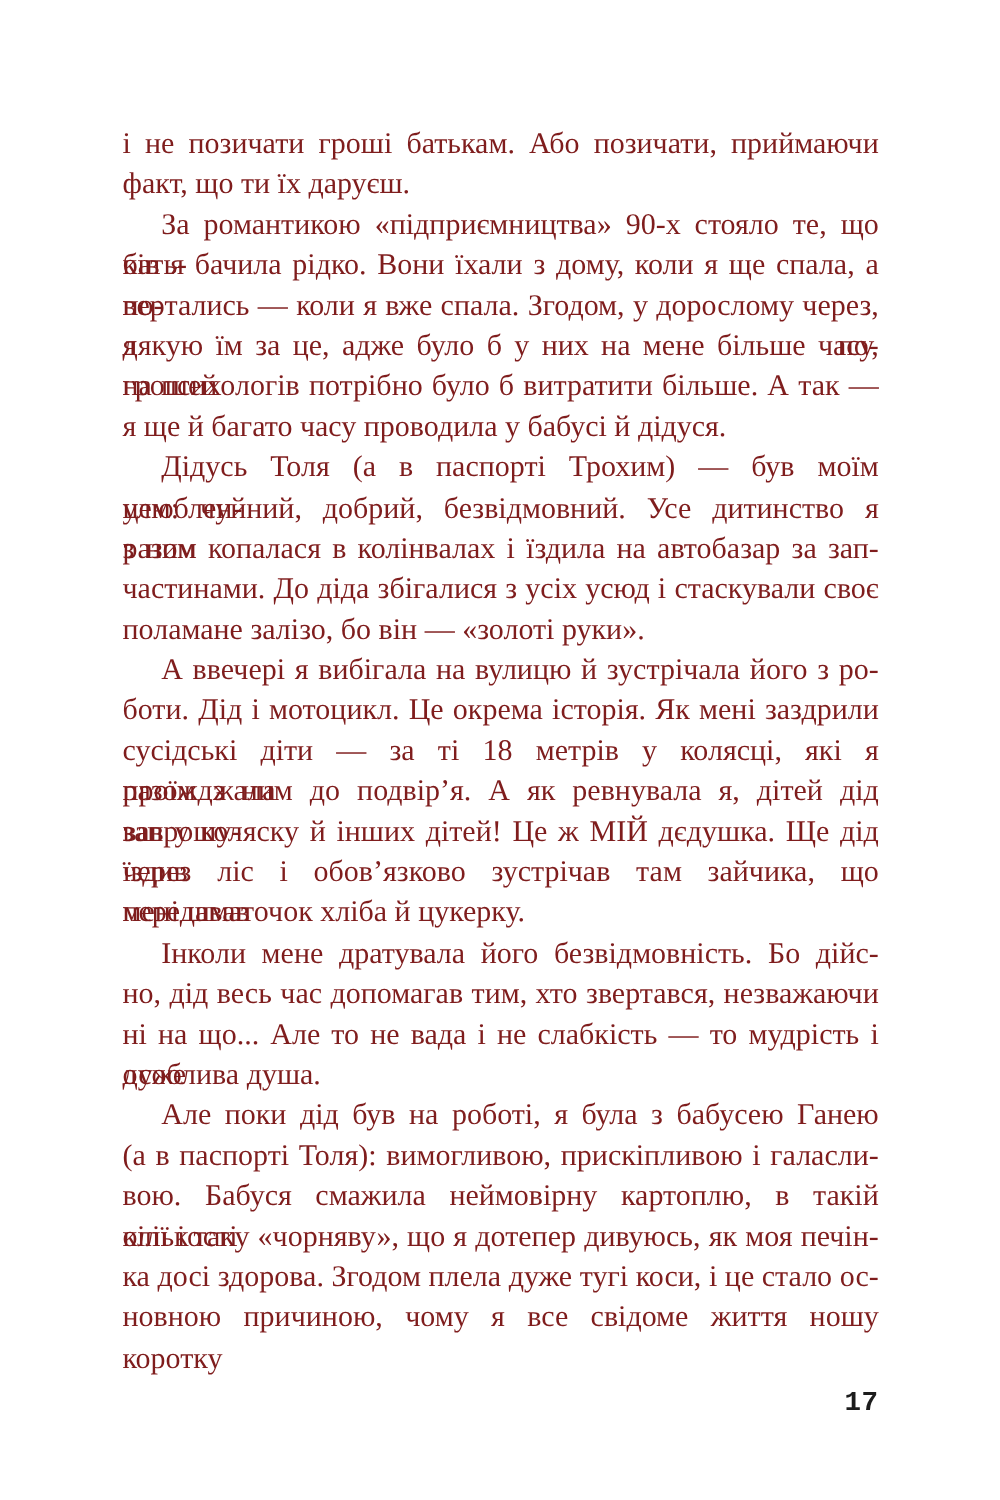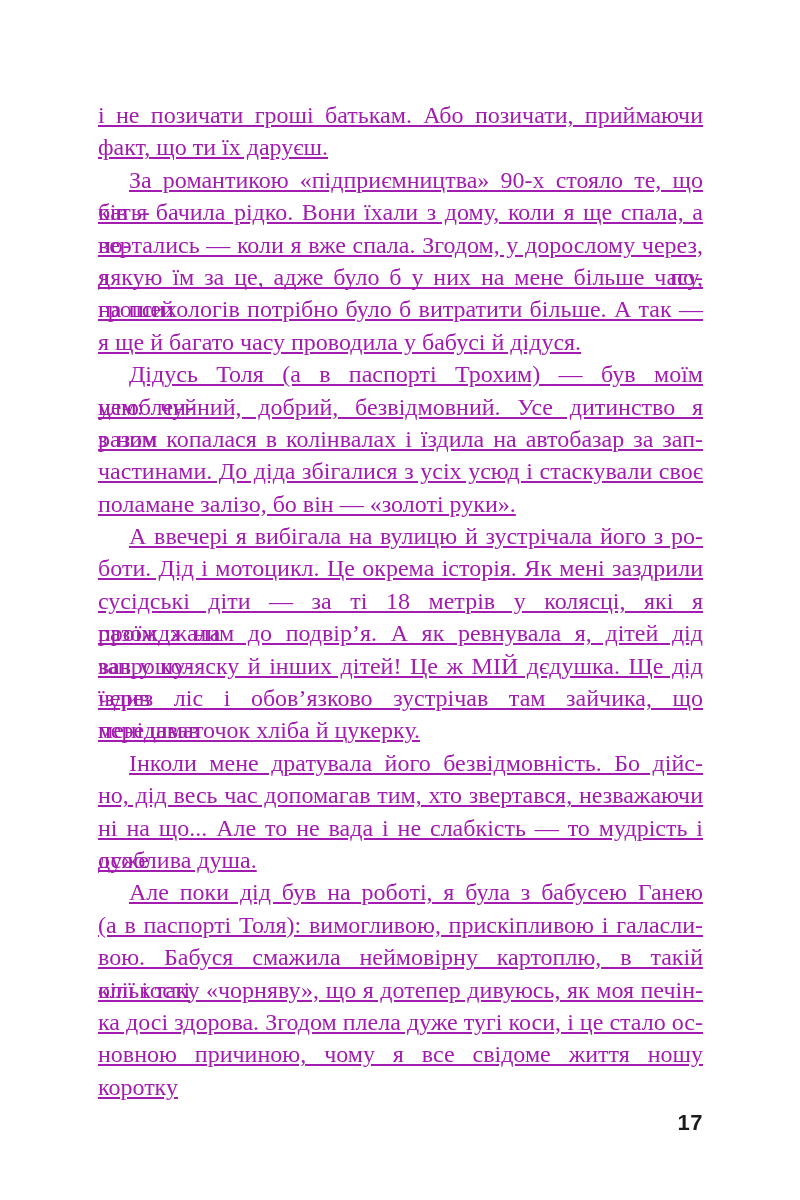--- a/index.html
+++ b/index.html
@@ -13,24 +13,23 @@
     height: 1200px;
     background: #ffffff;
     overflow: hidden;
     font-family: "Liberation Serif", "DejaVu Serif", serif;
   }
   .text-block {
     position: absolute;
     left: 98px;
     top: 99px;
     width: 605px;
-    color: #a21caf;
+    color: #7f1d1d;
     font-size: 24px;
     line-height: 32.4px;
-    text-decoration: underline;
   }
   .para {
     margin: 0;
     padding: 0;
   }
   .line {
     height: 32.4px;
     text-align: left;
     white-space: normal;
   }
@@ -40,21 +39,21 @@
   }
   .line.first-indent {
     text-indent: 31px;
   }
   .page-number {
     position: absolute;
     top: 1110px;
     left: 98px;
     width: 605px;
     text-align: right;
-    font-family: Liberation Sans, sans-serif;
+    font-family: Liberation Mono, monospace;
     font-weight: bold;
     font-size: 22px;
     color: #1c1c1c;
     letter-spacing: 0.5px;
   }
 </style>
 </head>
 <body>
 
 <div class="book-page">

